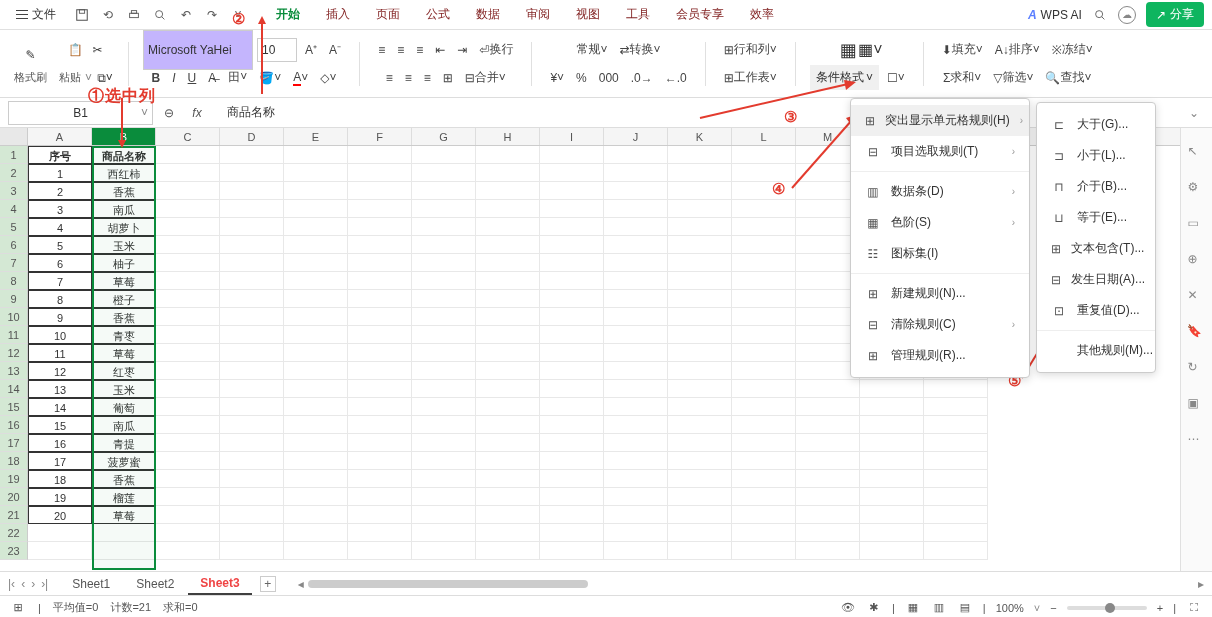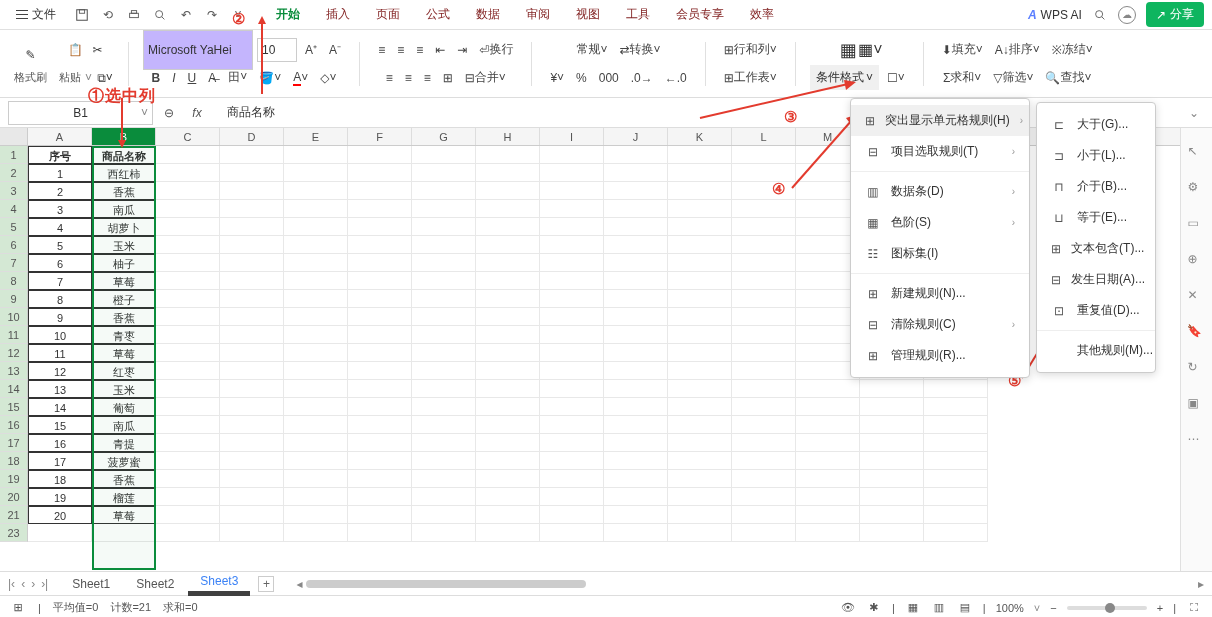--- a/index.html
+++ b/index.html
@@ -71,21 +71,21 @@
 .dd-sep { height: 1px; background: #eee; margin: 4px 0; }
 .dd-icon { width: 16px; height: 16px; display: inline-flex; align-items: center; justify-content: center; color: #555; }
 .dd-arrow { margin-left: auto; color: #999; font-size: 10px; }
 .menu1 { top: 98px; left: 850px; width: 180px; }
 .menu2 { top: 102px; left: 1036px; width: 120px; }
 
 
 .sheet-tabs { height: 24px; display: flex; align-items: center; border-top: 1px solid #ddd; padding: 0 8px; gap: 2px; }
 .nav-arrows { display: flex; gap: 6px; color: #888; margin-right: 10px; }
 .sheet-tab { padding: 3px 12px; font-size: 12px; cursor: pointer; border-radius: 2px 2px 0 0; color: #555; }
-.sheet-tab.active { color: #3b82f6; font-weight: normal; border-bottom: 5px solid #404040; }
+.sheet-tab.active { color: #ef4444; font-weight: bold; border-bottom: 2px solid #404040; }
 .add-sheet { width: 16px; height: 16px; border: 1px solid #ccc; display: flex; align-items: center; justify-content: center; margin-left: 6px; cursor: pointer; font-size: 12px; color: #666; }
 .hscroll-track { flex: 1; margin-left: 20px; height: 8px; position: relative; display: flex; align-items: center; }
 .hscroll-thumb { left: 0; width: 280px; height: 8px; background: #ccc; border-radius: 4px; }
 
 
 .status-bar { height: 24px; display: flex; align-items: center; padding: 0 10px; border-top: 1px solid #ddd; font-size: 11px; color: #555; gap: 12px; }
 .status-right { margin-left: auto; display: flex; align-items: center; gap: 10px; }
 .zoom-slider { width: 80px; height: 4px; background: #ddd; position: relative; border-radius: 2px; }
 .zoom-thumb { position: absolute; left: 38px; top: -3px; width: 10px; height: 10px; background: #888; border-radius: 50%; }
 
@@ -709,20 +709,38 @@
           <div class="cell"></div>
           <div class="cell"></div>
           <div class="cell"></div>
           <div class="cell"></div>
           <div class="cell"></div>
           <div class="cell"></div>
           <div class="cell"></div>
           <div class="cell"></div>
         </div>
         <div class="row">
+          <div class="row-h sel">22</div>
+          <div class="cell"></div>
+          <div class="cell"></div>
+          <div class="cell"></div>
+          <div class="cell"></div>
+          <div class="cell"></div>
+          <div class="cell"></div>
+          <div class="cell"></div>
+          <div class="cell"></div>
+          <div class="cell"></div>
+          <div class="cell"></div>
+          <div class="cell"></div>
+          <div class="cell"></div>
+          <div class="cell"></div>
+          <div class="cell"></div>
+          <div class="cell"></div>
+        </div>
+        <div class="row">
           <div class="row-h sel">23</div>
           <div class="cell"></div>
           <div class="cell"></div>
           <div class="cell"></div>
           <div class="cell"></div>
           <div class="cell"></div>
           <div class="cell"></div>
           <div class="cell"></div>
           <div class="cell"></div>
           <div class="cell"></div>

